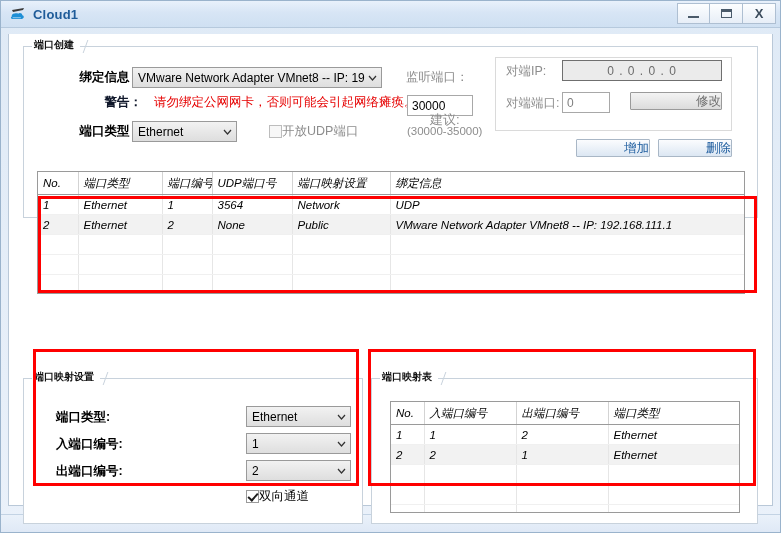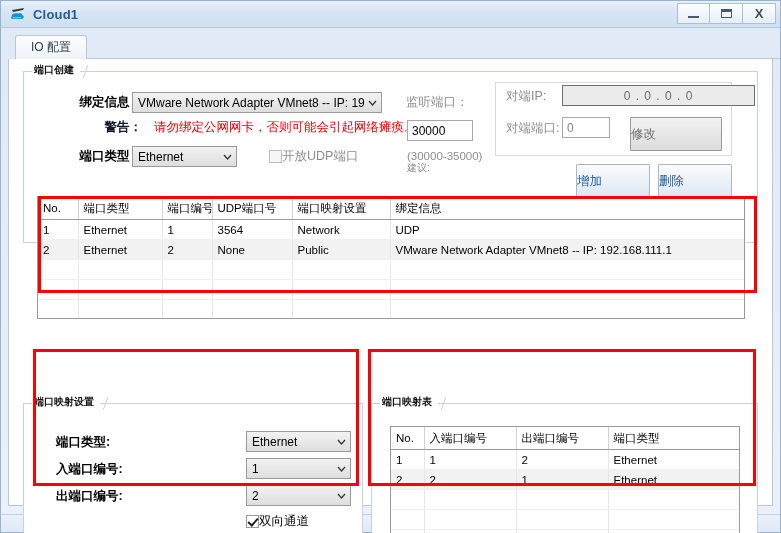--- a/index.html
+++ b/index.html
@@ -170,24 +170,24 @@
     background: #ebebeb;
     display: flex; align-items: center; justify-content: center;
     font-size: 12px;
     letter-spacing: 1px;
     color: #6b6b6b;
     font-family: "Liberation Sans", sans-serif;
   }
 
   .btn {
     box-sizing: border-box;
-    height: 34px;
+    height: 18px;
     border: 1px solid #a9b7c6;
     background: linear-gradient(#fbfcfe, #dce7f3);
-    display: flex; align-items: center; justify-content: flex-start;
+    display: flex; align-items: center; justify-content: flex-end;
     font-size: 12.5px;
     color: #1d5c9e;
     border-radius: 1px;
   }
   .btn.gray {
     border: 1px solid #9a9a9a;
     background: linear-gradient(#f3f3f3, #dcdcdc);
     color: #6e6e6e;
   }
 
@@ -216,20 +216,21 @@
     border: 1px solid #9a9a9a;
     background: #fff;
     box-sizing: border-box;
     overflow: hidden;
   }
   table.grid {
     border-collapse: collapse;
     width: 100%;
     font-size: 11.5px;
     table-layout: fixed;
+    font-style: italic;
   }
   table.grid th {
     font-weight: normal;
     text-align: left;
     background: #ffffff;
     border-right: 1px solid #d3d3d3;
     border-bottom: 1px solid #9a9a9a;
     padding: 2px 5px;
     height: 18px;
     white-space: nowrap;
@@ -287,26 +288,20 @@
         <span class="glyph-max"></span>
       </div>
       <div class="win-btn">
         <span class="glyph-close">X</span>
       </div>
     </div>
   </div>
 
   <div class="client">
 
-    <div class="tabstrip">
-      <div class="tab-underline"></div>
-      <div class="tab">
-        <span>IO 配置</span>
-      </div>
-    </div>
 
     <div class="tabpanel">
 
       <div class="group" style="position:absolute; left:14px; top:12px; width:735px; height:172px;">
         <div class="group-title">端口创建</div>
 
         <div style="position:absolute; left:26px; top:22px; width:92px; text-align:right;" class="lbl lbl-bold">绑定信息：</div>
         <div class="combo" style="position:absolute; left:108px; top:20px; width:250px;">
           <span class="combo-text">VMware Network Adapter VMnet8 -- IP: 192.16</span>
           <span class="chev">
@@ -331,27 +326,27 @@
 
         <div class="chk" style="position:absolute; left:245px; top:76px;">
           <span class="box dis"></span>
           <span class="lbl lbl-dim">开放UDP端口</span>
         </div>
 
         <div style="position:absolute; left:382px; top:22px;" class="lbl lbl-dim">监听端口：</div>
         <div class="txt" style="position:absolute; left:383px; top:48px; width:66px;">
           <span>30000</span>
         </div>
-        <div style="position:absolute; left:383px; top:64px; font-size:10px; color:#8d8d8d;margin-top:25px;">建议:</div>
+        <div style="position:absolute; left:406px; top:64px; font-size:13px; color:#8d8d8d;">建议:</div>
         <div style="position:absolute; left:383px; top:78px; font-size:11.5px; color:#8d8d8d;">(30000-35000)</div>
 
         <div style="position:absolute; left:471px; top:10px; width:237px; height:74px; border:1px solid #dadada; box-sizing:border-box;"></div>
 
         <div style="position:absolute; left:482px; top:16px;" class="lbl lbl-dim">对端IP:</div>
-        <div class="ipbox" style="position:absolute; left:538px; top:13px; width:193px;">
+        <div class="ipbox" style="position:absolute; left:538px; top:13px; width:160px;">
           <span>0 . 0 . 0 . 0</span>
         </div>
 
         <div style="position:absolute; left:482px; top:48px;" class="lbl lbl-dim">对端端口:</div>
         <div class="txt dim" style="position:absolute; left:538px; top:45px; width:48px;">
           <span>0</span>
         </div>
         <div class="btn gray" style="position:absolute; left:606px; top:45px; width:92px;">
           <span>修改</span>
         </div>

